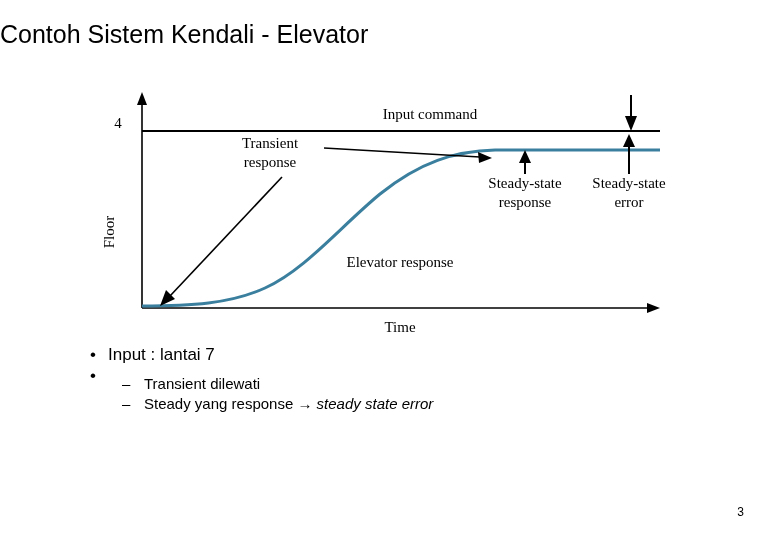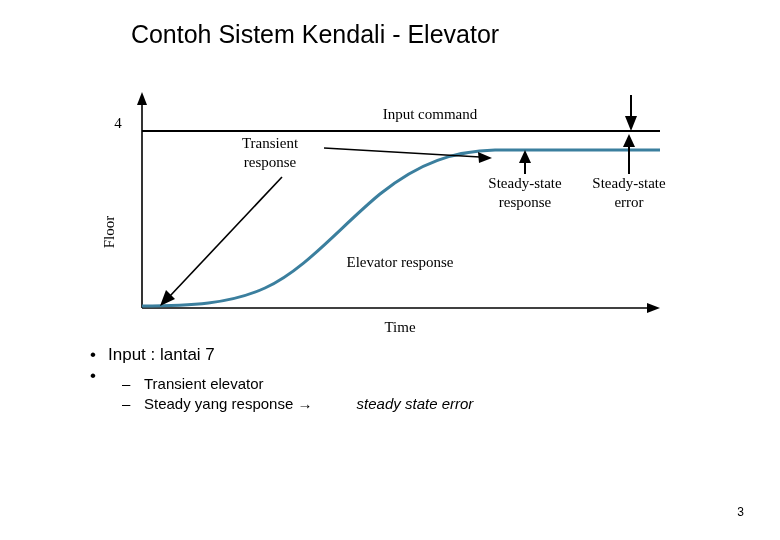--- a/index.html
+++ b/index.html
@@ -15,21 +15,20 @@
     color: #000000;
     overflow: hidden;
   }
 
   
   #slide-title {
     position: absolute;
     top: 20px;
     left: 0;
     width: 630px;
-    text-align: center;
     font-size: 25px;
     font-family: "Liberation Sans", sans-serif;
     color: #000000;
     letter-spacing: 0px;
   }
 
   
   #figure {
     position: absolute;
     left: 100px;
@@ -73,21 +72,21 @@
   }
   .bullet-l2 {
     position: relative;
     padding-left: 22px;
   }
   .bullet-l2 .dash {
     position: absolute;
     left: 0px;
     top: 0px;
   }
-  .italic { font-style: italic; margin-left: 40px; }
+  .italic { font-style: italic; }
 
   
   #page-number {
     position: absolute;
     right: 36px;
     top: 505px;
     font-size: 12px;
     color: #000000;
   }
 </style>
@@ -167,21 +166,21 @@
     <span>Input : lantai 7</span>
   </div>
 
   <div class="bullet-l1">
     <span class="dot">•</span>
   </div>
 
   <div class="sub-list">
     <div class="bullet-l2">
       <span class="dash">–</span>
-      <span>Transient elevator</span>
+      <span>Transient dilewati</span>
     </div>
     <div class="bullet-l2">
       <span class="dash">–</span>
       <span>Steady yang response → </span><span class="italic">steady state error</span>
     </div>
   </div>
 
 </div>
 
 <div id="page-number">3</div>

